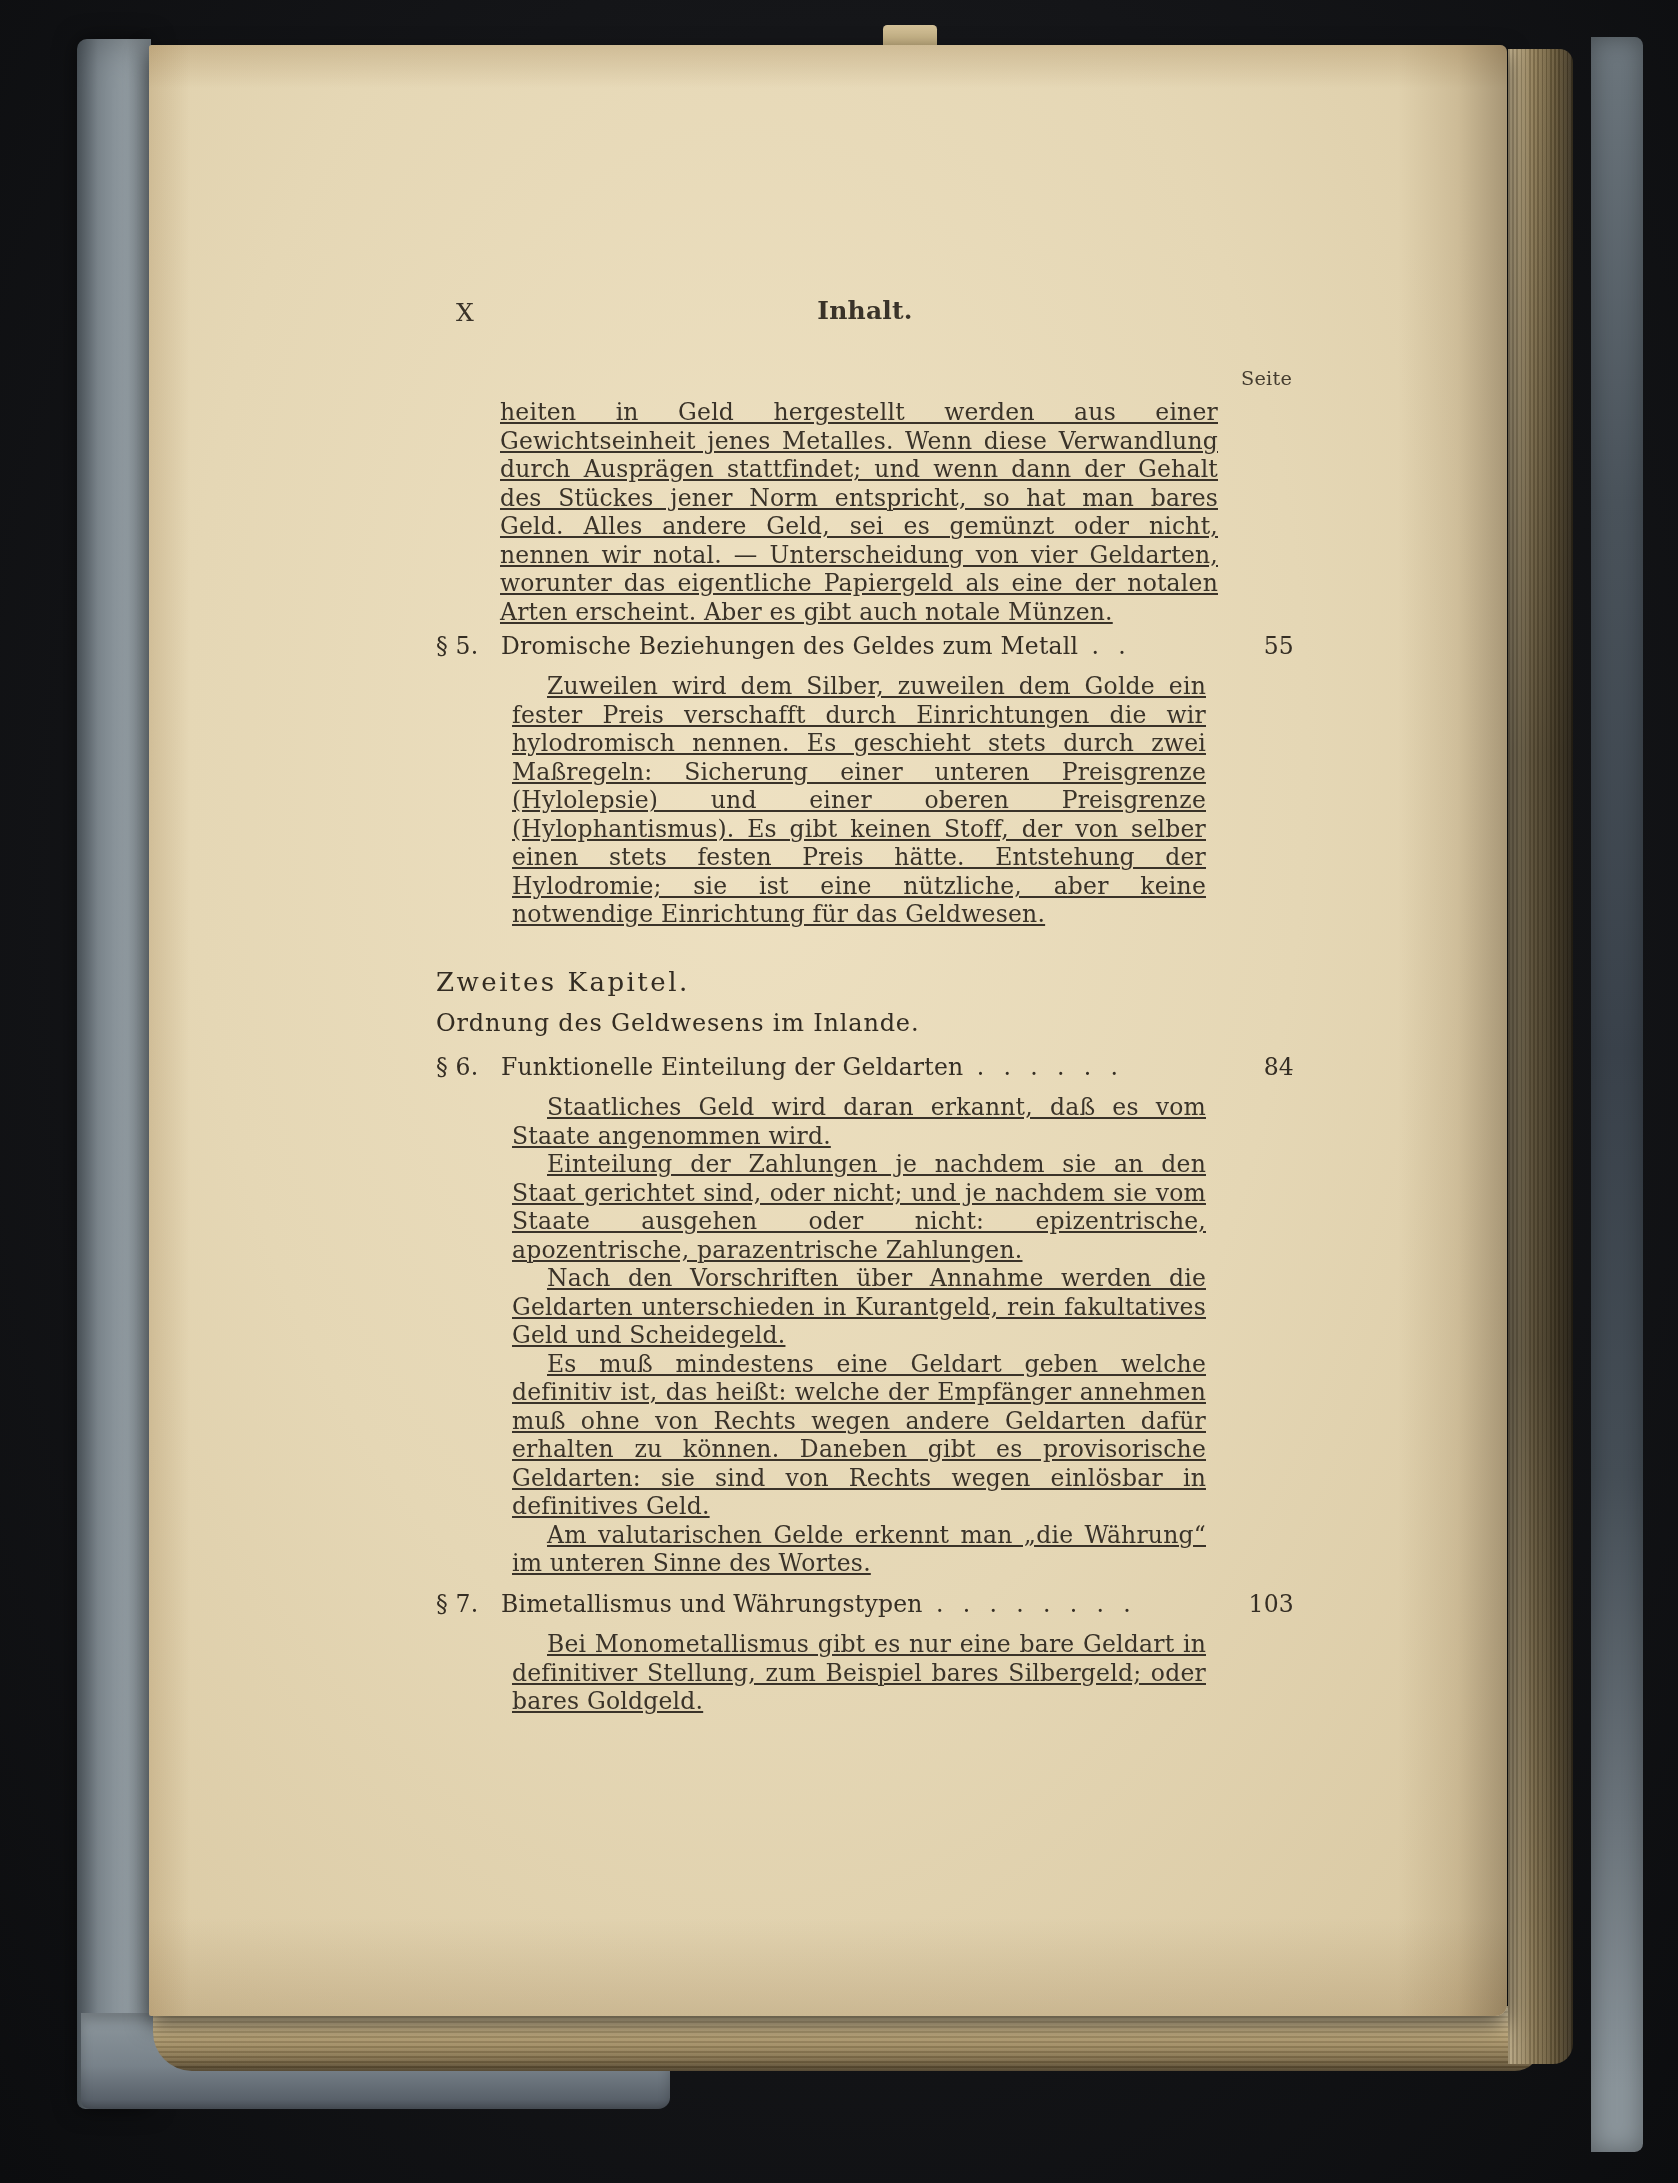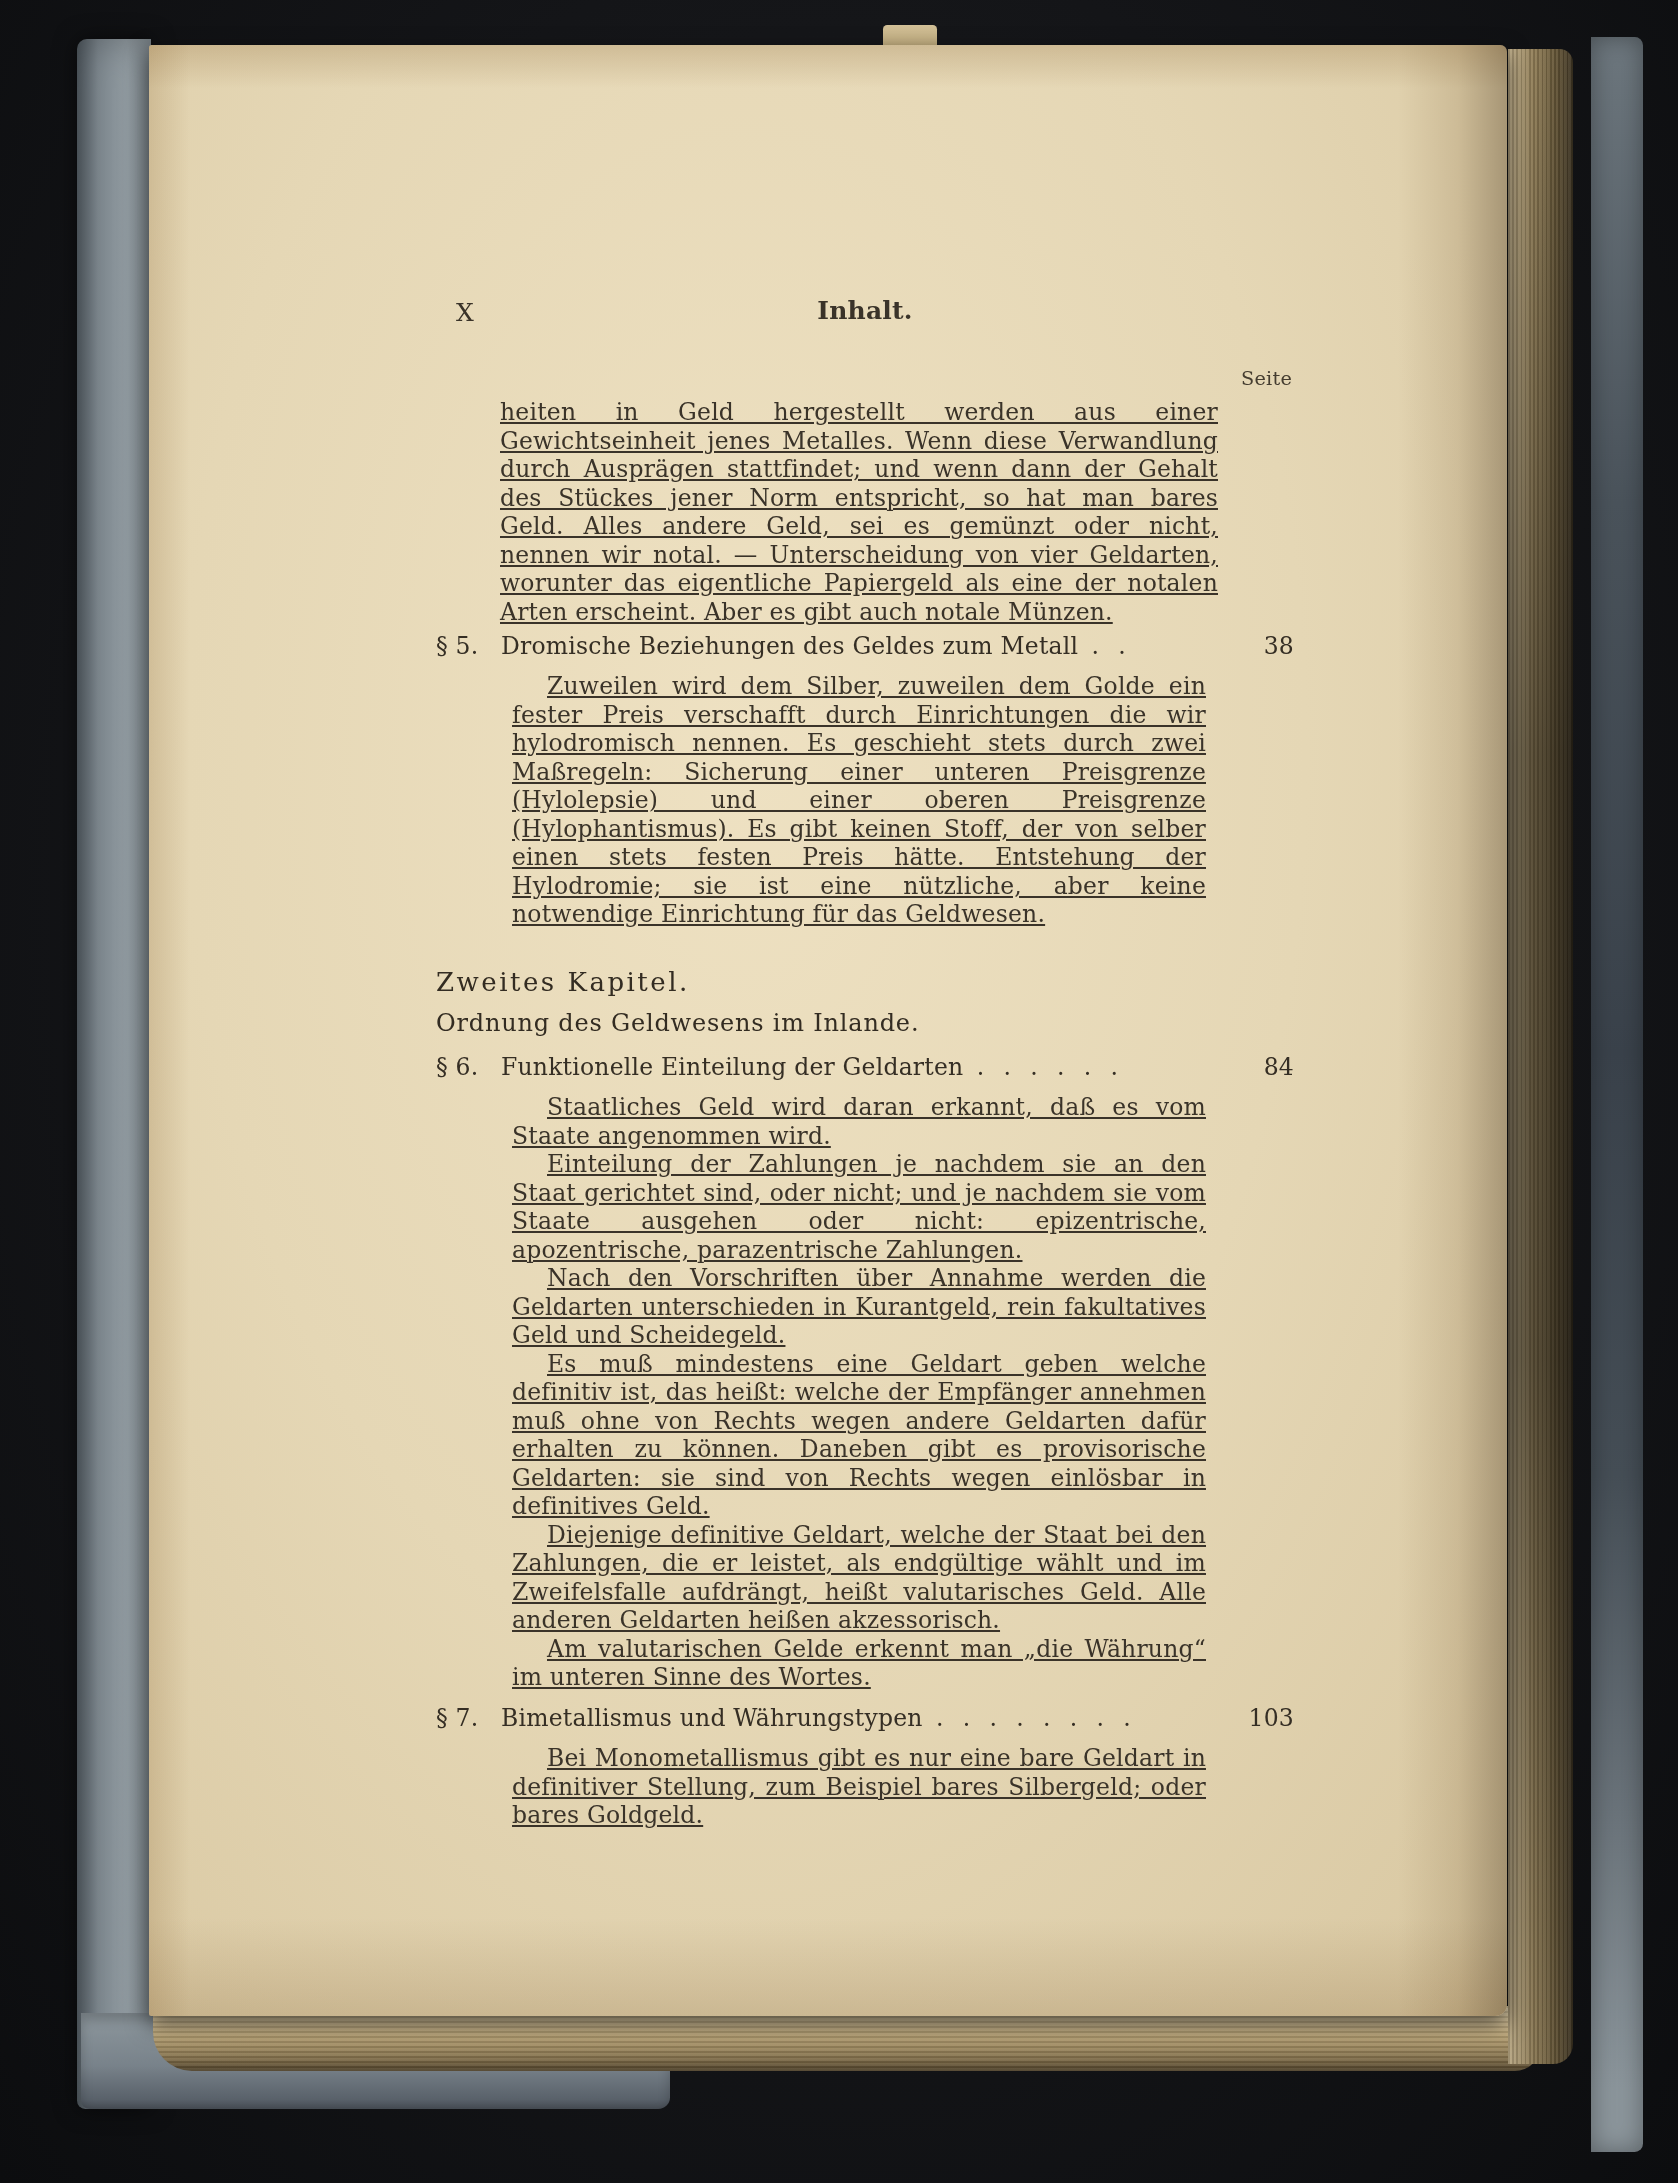--- a/index.html
+++ b/index.html
@@ -166,21 +166,21 @@
       </div>
 
       <div class="seite">Seite</div>
 
       <p class="cont">heiten in Geld hergestellt werden aus einer Gewichtseinheit jenes Metalles. Wenn diese Verwandlung durch Ausprägen stattfindet; und wenn dann der Gehalt des Stückes jener Norm entspricht, so hat man bares Geld. Alles andere Geld, sei es gemünzt oder nicht, nennen wir notal. — Unterscheidung von vier Geldarten, worunter das eigentliche Papiergeld als eine der notalen Arten erscheint. Aber es gibt auch notale Münzen.</p>
 
       <div class="entry-head">
         <span class="entry-num">§ 5.</span>
         <span class="entry-title">Dromische Beziehungen des Geldes zum Metall</span>
         <span class="entry-dots">. .</span>
-        <span class="entry-page">38</span>
+        <span class="entry-page">55</span>
       </div>
       <div class="summary">
         <p>Zuweilen wird dem Silber, zuweilen dem Golde ein fester Preis verschafft durch Einrichtungen die wir hylodromisch nennen. Es geschieht stets durch zwei Maßregeln: Sicherung einer unteren Preisgrenze (Hylolepsie) und einer oberen Preisgrenze (Hylophantismus). Es gibt keinen Stoff, der von selber einen stets festen Preis hätte. Entstehung der Hylodromie; sie ist eine nützliche, aber keine notwendige Einrichtung für das Geldwesen.</p>
       </div>
 
       <div class="chapter">
         <div class="ch-title">Zweites Kapitel.</div>
         <div class="ch-sub">Ordnung des Geldwesens im Inlande.</div>
       </div>
 
@@ -188,21 +188,20 @@
         <span class="entry-num">§ 6.</span>
         <span class="entry-title">Funktionelle Einteilung der Geldarten</span>
         <span class="entry-dots">. . . . . .</span>
         <span class="entry-page">84</span>
       </div>
       <div class="summary">
         <p>Staatliches Geld wird daran erkannt, daß es vom Staate angenommen wird.</p>
         <p>Einteilung der Zahlungen je nachdem sie an den Staat gerichtet sind, oder nicht; und je nachdem sie vom Staate ausgehen oder nicht: epizentrische, apozentrische, parazentrische Zahlungen.</p>
         <p>Nach den Vorschriften über Annahme werden die Geldarten unterschieden in Kurantgeld, rein fakultatives Geld und Scheidegeld.</p>
         <p>Es muß mindestens eine Geldart geben welche definitiv ist, das heißt: welche der Empfänger annehmen muß ohne von Rechts wegen andere Geldarten dafür erhalten zu können. Daneben gibt es provisorische Geldarten: sie sind von Rechts wegen einlösbar in definitives Geld.</p>
-        <p>Diejenige definitive Geldart, welche der Staat bei den Zahlungen, die er leistet, als endgültige wählt und im Zweifelsfalle aufdrängt, heißt valutarisches Geld. Alle anderen Geldarten heißen akzessorisch.</p>
         <p>Am valutarischen Gelde erkennt man „die Währung“ im unteren Sinne des Wortes.</p>
       </div>
 
       <div class="entry-head">
         <span class="entry-num">§ 7.</span>
         <span class="entry-title">Bimetallismus und Währungstypen</span>
         <span class="entry-dots">. . . . . . . .</span>
         <span class="entry-page">103</span>
       </div>
       <div class="summary">

